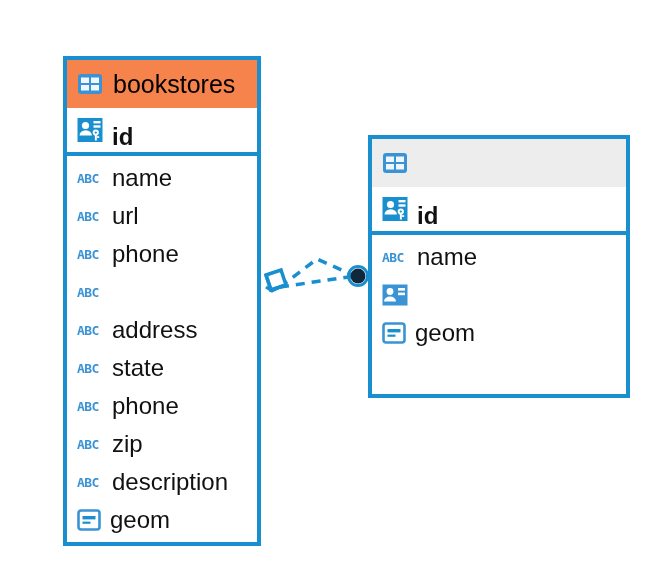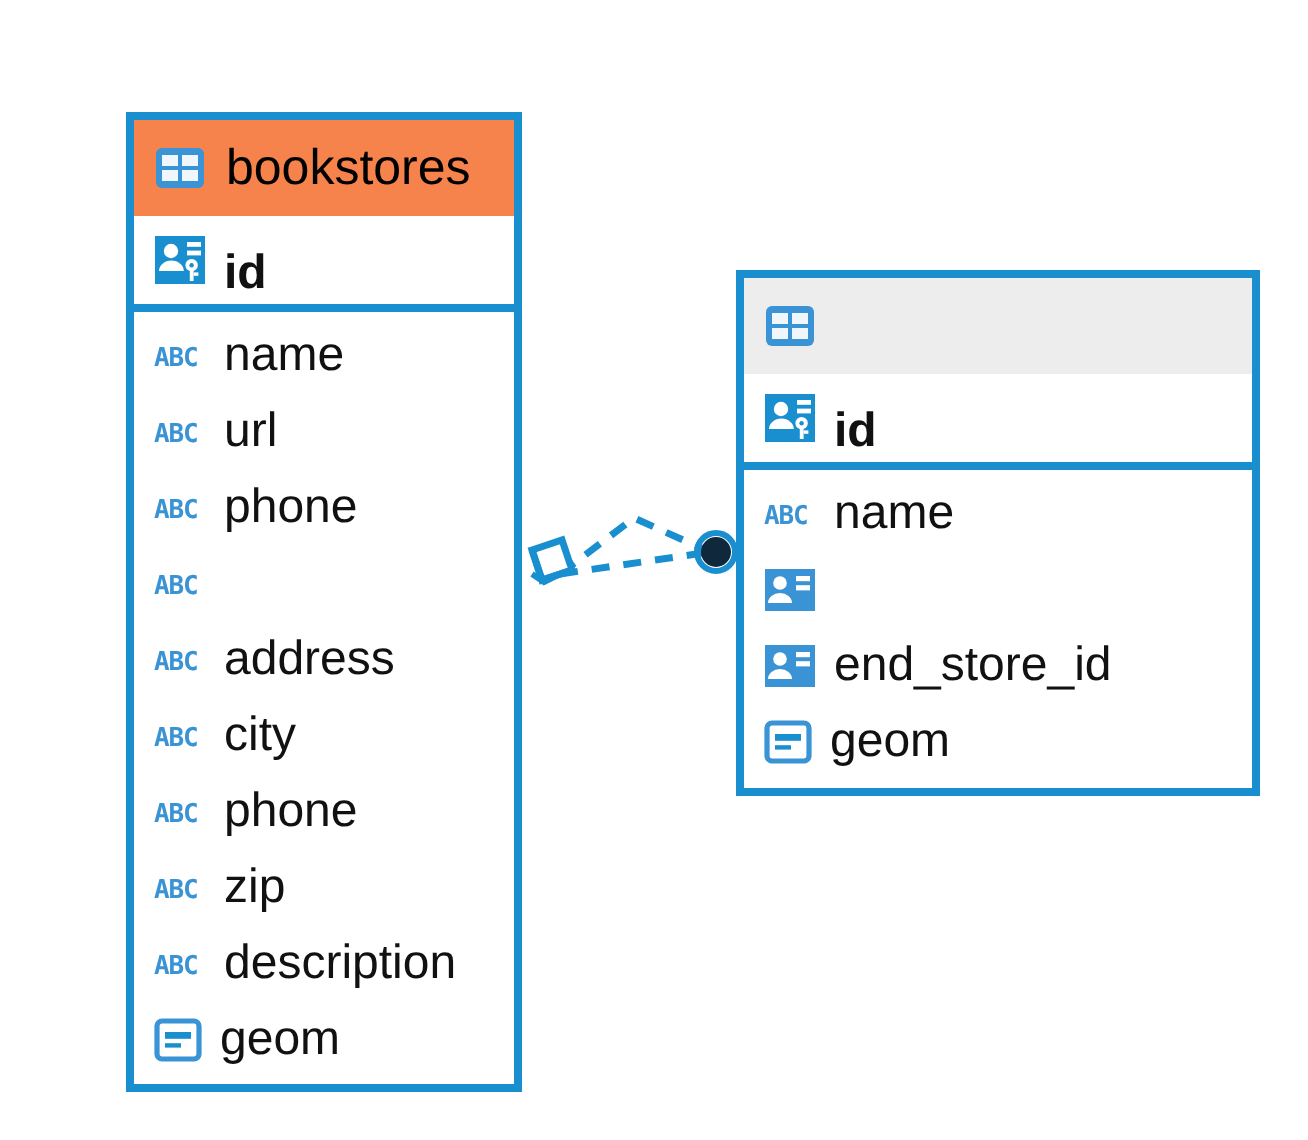--- a/index.html
+++ b/index.html
@@ -207,21 +207,21 @@
         </span>
         <span class="field-label">address</span>
       </div>
 
       <div class="field-row">
         <span class="icon icon-abc">
           <svg viewBox="0 0 26 14" width="26" height="14" xmlns="http://www.w3.org/2000/svg">
             <text x="0" y="12" font-family="DejaVu Sans Mono, monospace" font-size="13" font-weight="bold" fill="#3a93d4" letter-spacing="-0.6">ABC</text>
           </svg>
         </span>
-        <span class="field-label">city</span>
+        <span class="field-label">state</span>
       </div>
 
       <div class="field-row">
         <span class="icon icon-abc">
           <svg viewBox="0 0 26 14" width="26" height="14" xmlns="http://www.w3.org/2000/svg">
             <text x="0" y="12" font-family="DejaVu Sans Mono, monospace" font-size="13" font-weight="bold" fill="#3a93d4" letter-spacing="-0.6">ABC</text>
           </svg>
         </span>
         <span class="field-label">phone</span>
       </div>
@@ -305,32 +305,20 @@
           <svg viewBox="0 0 26 22" width="26" height="22" xmlns="http://www.w3.org/2000/svg">
             <rect x="0.5" y="0.5" width="25" height="21" fill="#3a93d4"></rect>
             <circle cx="8" cy="7.5" r="3.4" fill="#ffffff"></circle>
             <path d="M 2 17.5 a 6 5 0 0 1 12 0 z" fill="#ffffff"></path>
             <rect x="16" y="4" width="7" height="2.6" fill="#ffffff"></rect>
             <rect x="16" y="8.6" width="7" height="2.6" fill="#ffffff"></rect>
           </svg>
         </span>
       </div>
 
-      <div class="field-row">
-        <span class="icon icon-fk">
-          <svg viewBox="0 0 26 22" width="26" height="22" xmlns="http://www.w3.org/2000/svg">
-            <rect x="0.5" y="0.5" width="25" height="21" fill="#3a93d4"></rect>
-            <circle cx="8" cy="7.5" r="3.4" fill="#ffffff"></circle>
-            <path d="M 2 17.5 a 6 5 0 0 1 12 0 z" fill="#ffffff"></path>
-            <rect x="16" y="4" width="7" height="2.6" fill="#ffffff"></rect>
-            <rect x="16" y="8.6" width="7" height="2.6" fill="#ffffff"></rect>
-          </svg>
-        </span>
-        <span class="field-label">end_store_id</span>
-      </div>
 
       <div class="field-row">
         <span class="icon icon-geom">
           <svg viewBox="0 0 24 22" width="24" height="22" xmlns="http://www.w3.org/2000/svg">
             <rect x="1.5" y="1.5" width="21" height="19" rx="2.5" fill="#ffffff" stroke="#3a93d4" stroke-width="2.6"></rect>
             <rect x="5.5" y="7" width="13" height="3.4" fill="#1a8fd0"></rect>
             <rect x="5.5" y="12.6" width="8" height="2.2" fill="#1a8fd0"></rect>
           </svg>
         </span>
         <span class="field-label">geom</span>

